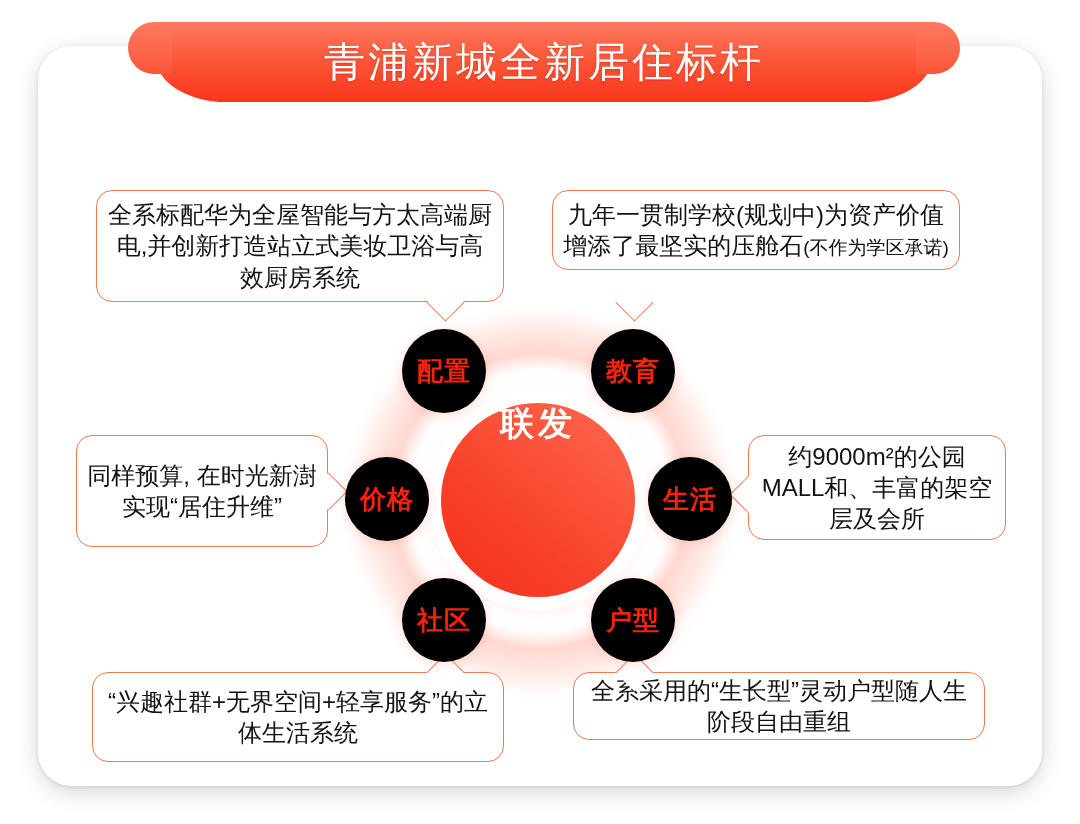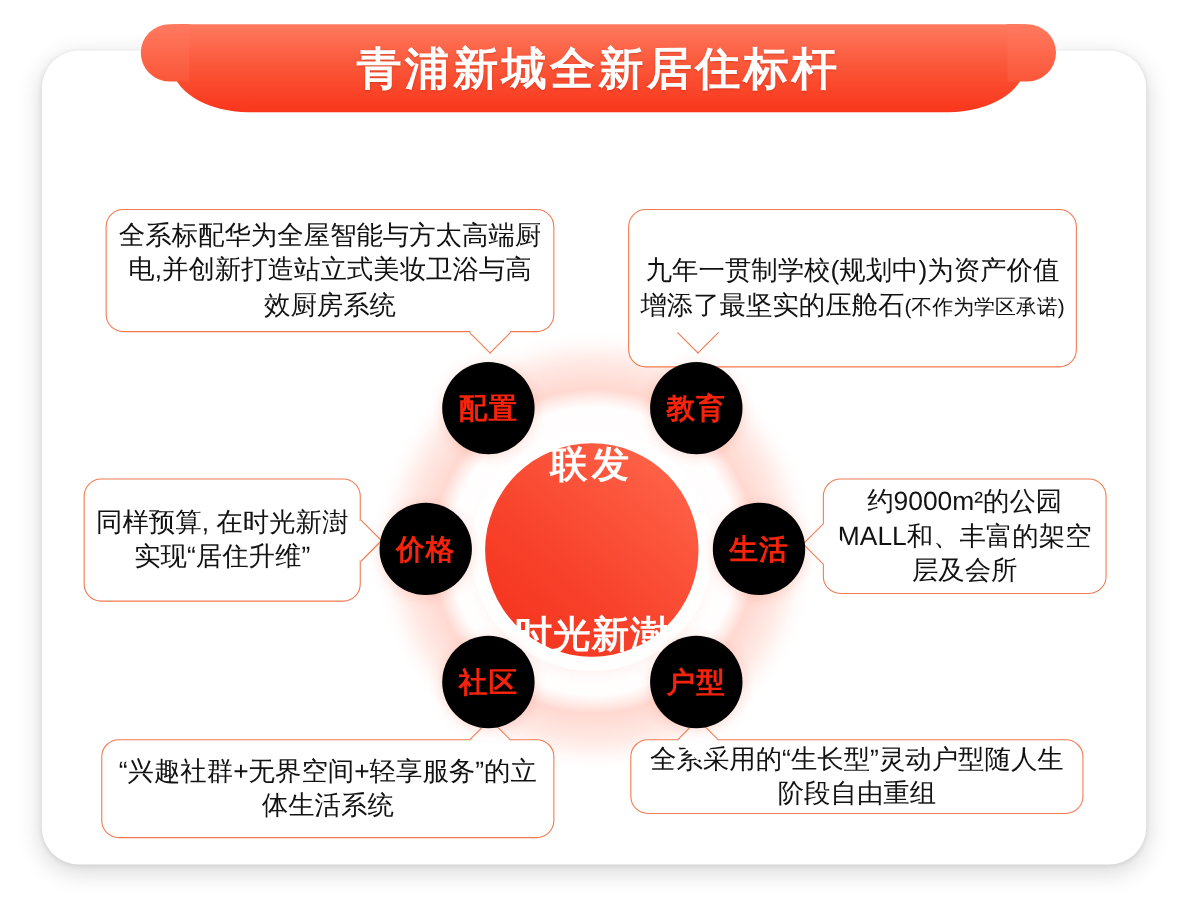--- a/index.html
+++ b/index.html
@@ -74,21 +74,21 @@
 
   .ribbon-title {
     position: absolute;
     left: 0; right: 0; top: 14px;
     height: 80px;
     display: flex;
     align-items: center;
     justify-content: center;
     color: #ffffff;
     font-size: 41px;
-    font-weight: bold;
+    font-weight: normal;
     letter-spacing: 3px;
     text-shadow: 0 1px 2px rgba(150,20,0,0.35);
     z-index: 4;
   }
 
   
   .subtitle {
     position: absolute;
     left: 0; right: 0;
     top: 118px;
@@ -188,21 +188,21 @@
     text-align: center;
     display: flex;
     align-items: center;
     justify-content: center;
     padding: 6px 10px;
     z-index: 5;
   }
   .callout .small { font-size: 19px; }
 
   .c-tl { left: 96px;  top: 190px; width: 408px; height: 112px; }
-  .c-tr { left: 571px; top: 190px; width: 408px; height: 144px; }
+  .c-tr { left: 552px; top: 190px; width: 408px; height: 80px; }
   .c-l  { left: 76px;  top: 435px; width: 252px; height: 112px; }
   .c-r  { left: 748px; top: 435px; width: 258px; height: 105px; }
   .c-bl { left: 92px;  top: 672px; width: 412px; height: 90px; }
   .c-br { left: 573px; top: 672px; width: 412px; height: 68px; }
 
   
   .notch {
     position: absolute;
     width: 26px; height: 26px;
     background: #ffffff;
@@ -228,21 +228,20 @@
   <div class="ribbon-wrap">
     <div class="ribbon-fold left"></div>
     <div class="ribbon-fold right"></div>
     <div class="ribbon-body"></div>
     <div class="ribbon-title">青浦新城全新居住标杆</div>
   </div>
 
 
   <div class="hub">
     <div class="hub-l1">联发</div>
-    <div class="hub-l2">时光新澍</div>
   </div>
 
   <div class="bubble b-peizhi">配置</div>
   <div class="bubble b-jiaoyu">教育</div>
   <div class="bubble b-jiage">价格</div>
   <div class="bubble b-shenghuo">生活</div>
   <div class="bubble b-shequ">社区</div>
   <div class="bubble b-huxing">户型</div>
 
   <div class="callout c-tl">

